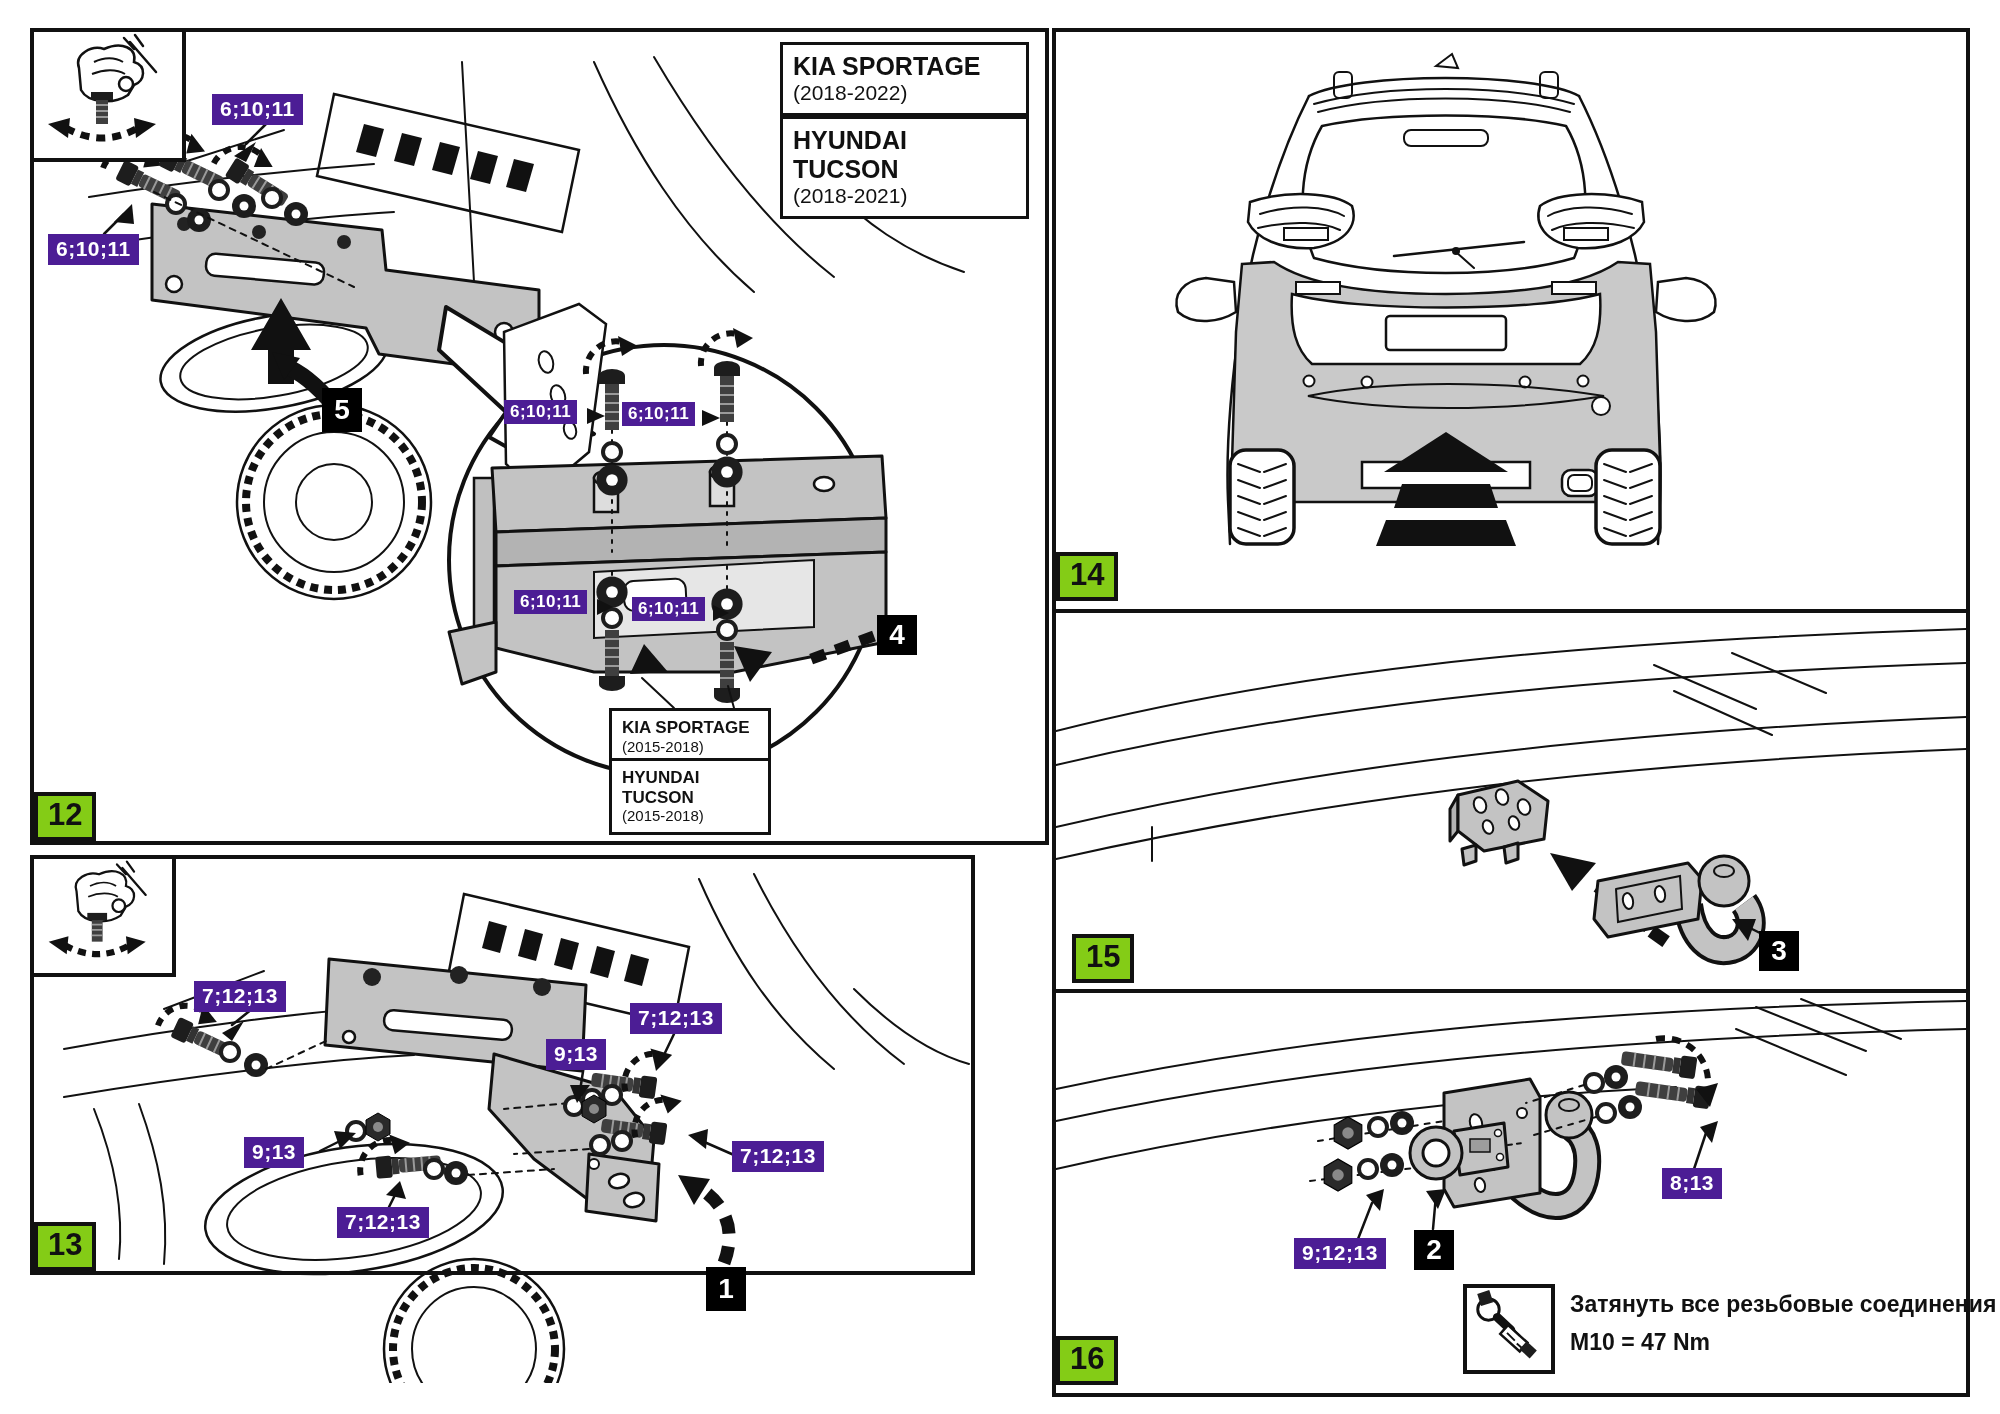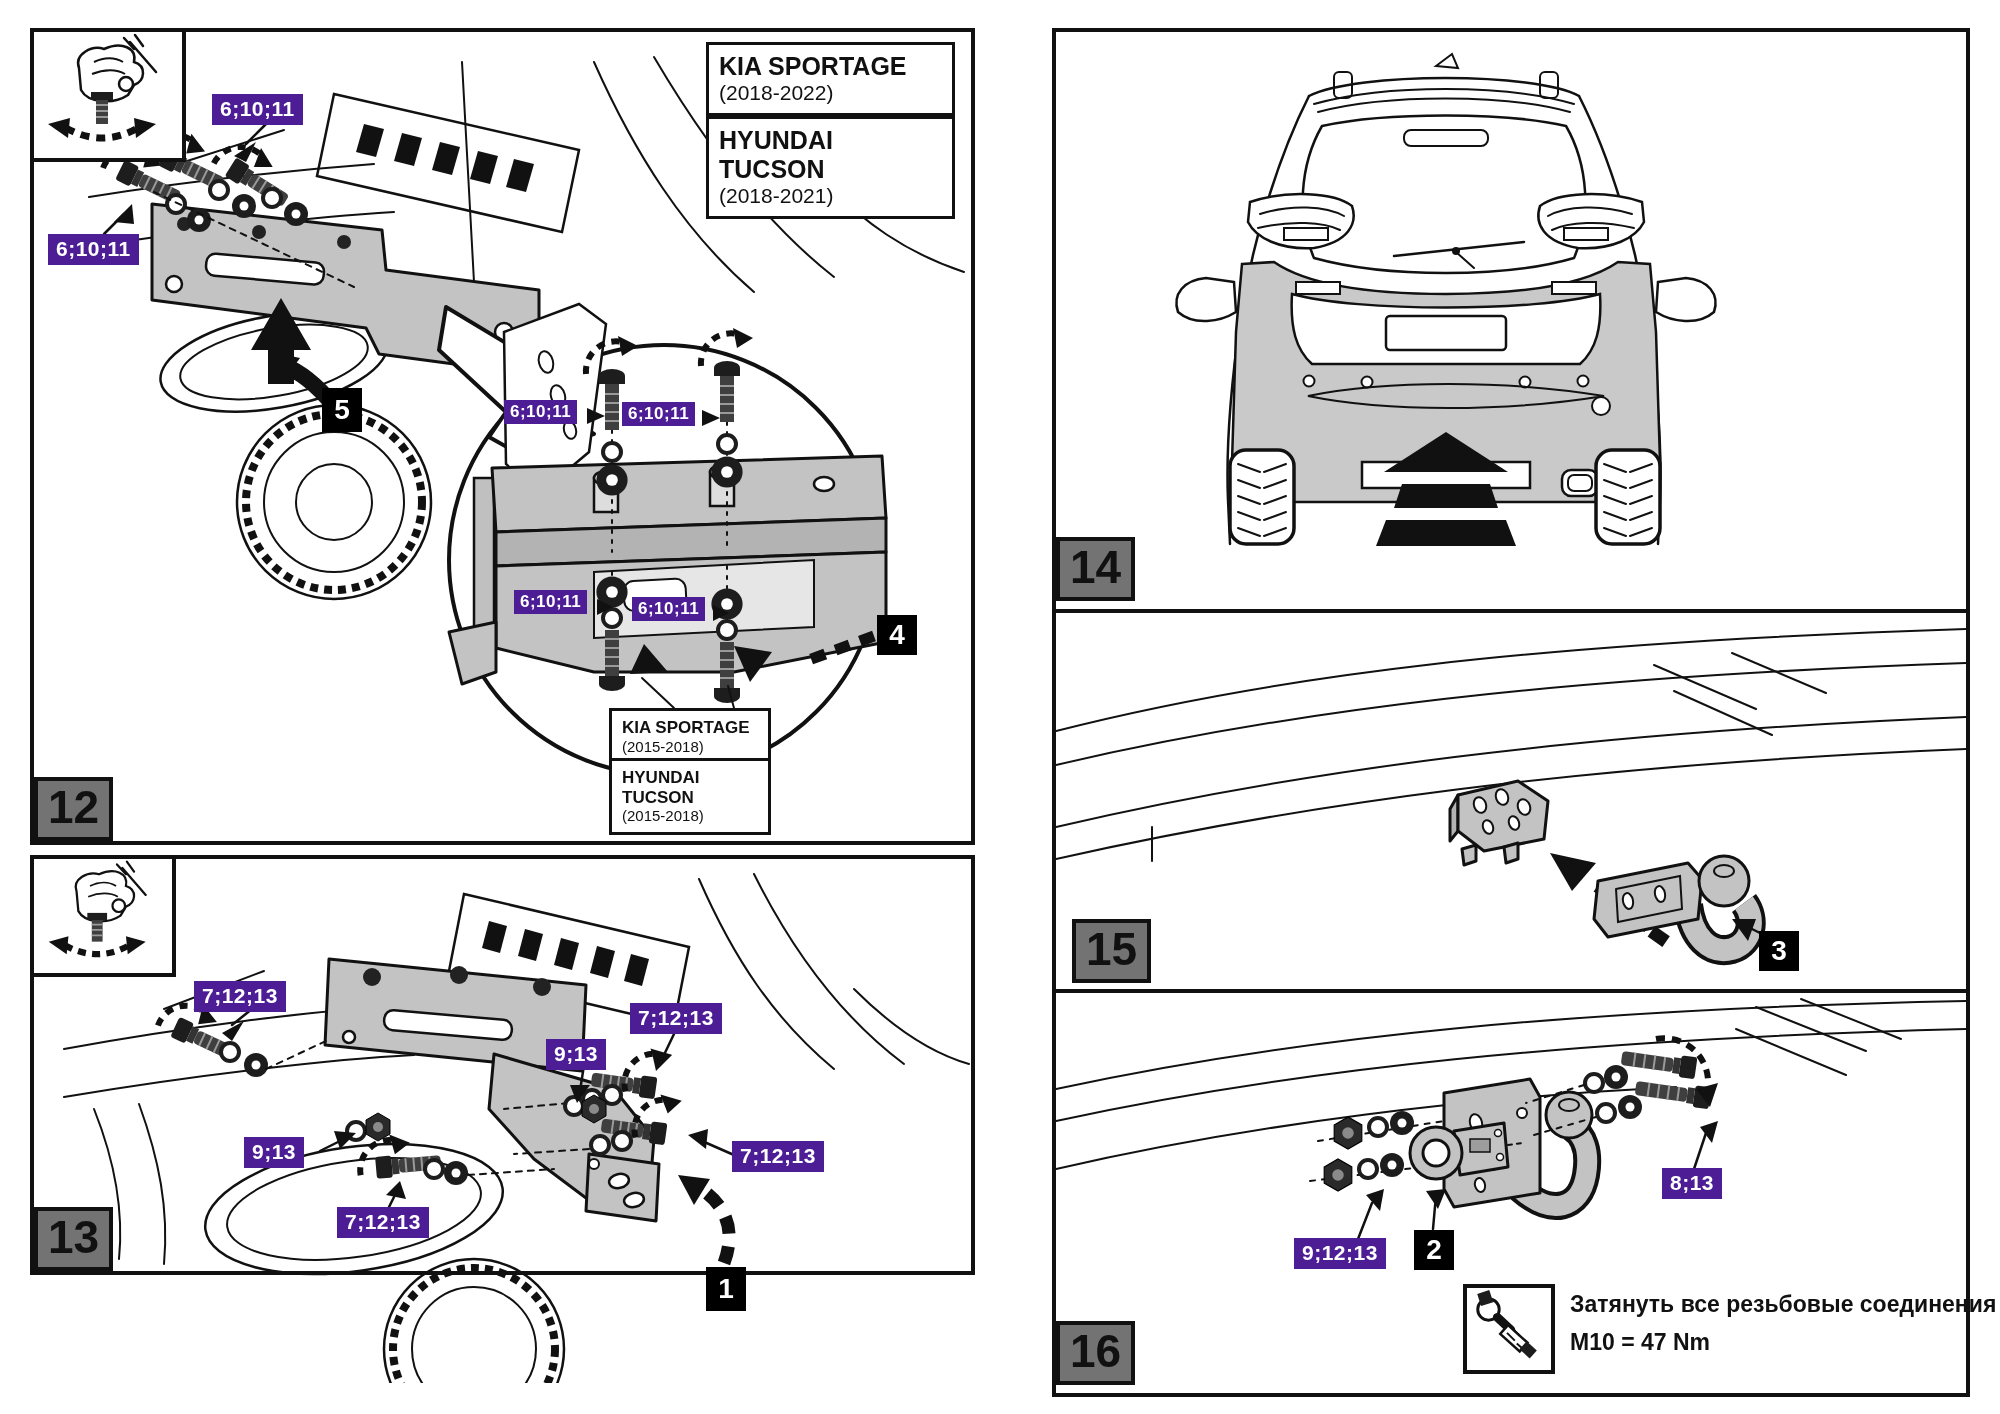--- a/index.html
+++ b/index.html
@@ -12,22 +12,22 @@
   .ln2{fill:none;stroke:#111;stroke-width:2;stroke-linecap:round;}
   .part{fill:#c3c3c3;stroke:#111;stroke-width:3;stroke-linejoin:round;}
   .part2{fill:#b3b3b3;stroke:#111;stroke-width:3;stroke-linejoin:round;}
   .whitecut{fill:#fff;stroke:#111;stroke-width:2.5;}
   .blackfill{fill:#111;stroke:none;}
   .callout{position:absolute;background:#4c1d95;color:#fff;font-weight:700;font-size:21px;
            line-height:1;padding:4px 8px 6px;white-space:nowrap;z-index:5;letter-spacing:.5px;}
   .callout.sm{font-size:17px;padding:3px 6px 4px;}
   .step{position:absolute;background:#000;color:#fff;font-weight:700;font-size:28px;
         width:40px;height:40px;display:flex;align-items:center;justify-content:center;z-index:5;}
-  .panelnum{position:absolute;background:#737373;border:4px solid #111;color:#111;font-weight:700;
-            font-size:46px;line-height:1;padding:3px 10px 7px;z-index:6;}
+  .panelnum{position:absolute;background:#84cc16;border:4px solid #111;color:#111;font-weight:700;
+            font-size:31px;line-height:1;padding:3px 10px 7px;z-index:6;}
   .vehbox{position:absolute;background:#fff;border:3px solid #111;padding:7px 10px 8px;
           box-sizing:border-box;z-index:6;}
   .vehbox .t{font-weight:700;font-size:25px;line-height:1.15;}
   .vehbox .y{font-size:21px;line-height:1.15;}
   .vehbox.sm2 .t{font-size:17px;}
   .vehbox.sm2 .y{font-size:15px;}
   .iconbox{position:absolute;left:0;top:0;width:148px;height:126px;background:#fff;
            border-right:4px solid #111;border-bottom:4px solid #111;z-index:4;}
   .torqbox{position:absolute;width:92px;height:90px;background:#fff;border:4px solid #111;
            box-sizing:border-box;z-index:5;}
@@ -85,21 +85,21 @@
       <path d="M31,30 L45,43" stroke="#111" stroke-width="9" stroke-linecap="round"></path>
       <polygon points="42,38 62,56 54,65 34,47" fill="#fff" stroke="#111" stroke-width="2.5"></polygon>
       <path d="M41,46 L49,54 M46,41 L54,49 M51,57 L58,63" stroke="#111" stroke-width="2"></path>
       <rect x="56" y="58" width="14" height="11" fill="#1d1d1d" transform="rotate(42 63 63)"></rect>
     </g>
   </defs>
 </svg>
 
 <div class="page">
 
-  <section class="panel" style="left:30px;top:28px;width:945px;height:817px;">
+  <section class="panel" style="left:30px;top:28px;width:1019px;height:817px;">
     <svg class="art" width="937" height="809" viewBox="0 0 937 809">
 
       <path class="ln2" d="M150,130 L250,98"></path>
       <path class="ln2" d="M55,165 C150,150 260,138 340,132"></path>
       <path class="ln2" d="M428,30 L440,250"></path>
       <path class="ln2" d="M55,215 C160,198 280,185 360,180"></path>
       <path class="ln2" d="M560,30 C600,120 650,200 720,260"></path>
       <path class="ln2" d="M620,25 C670,110 730,190 800,245"></path>
       <path class="ln2" d="M790,150 C830,190 870,220 930,240"></path>
 

